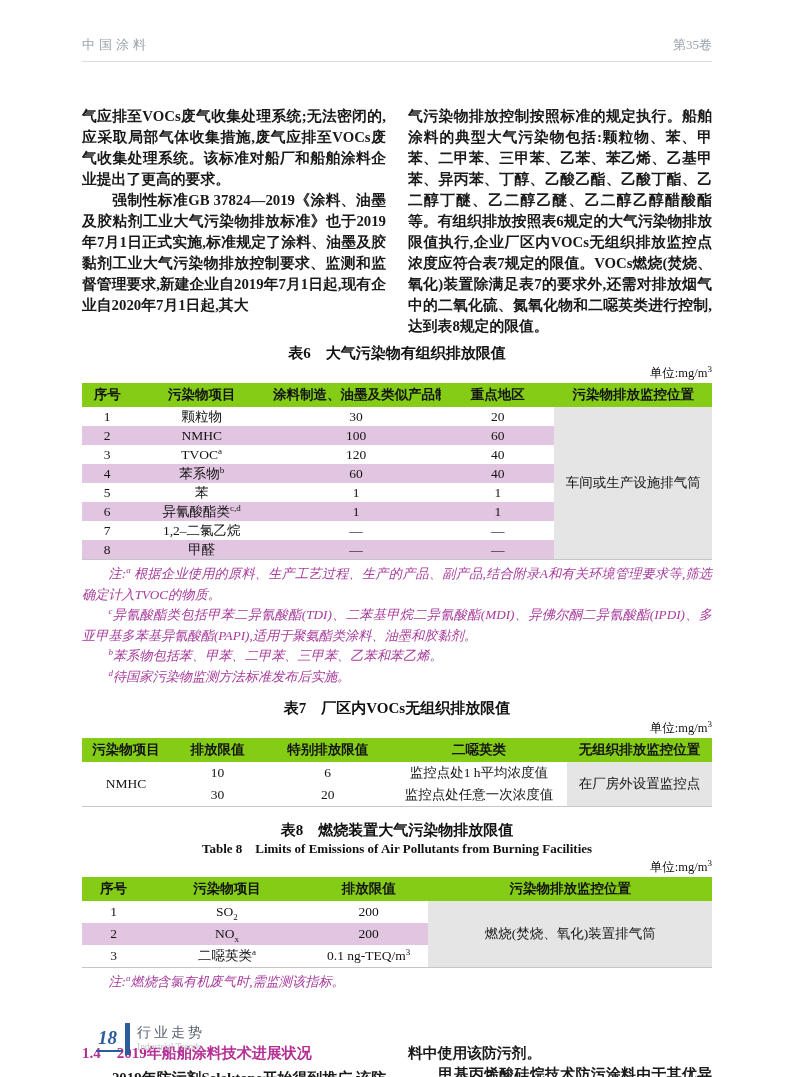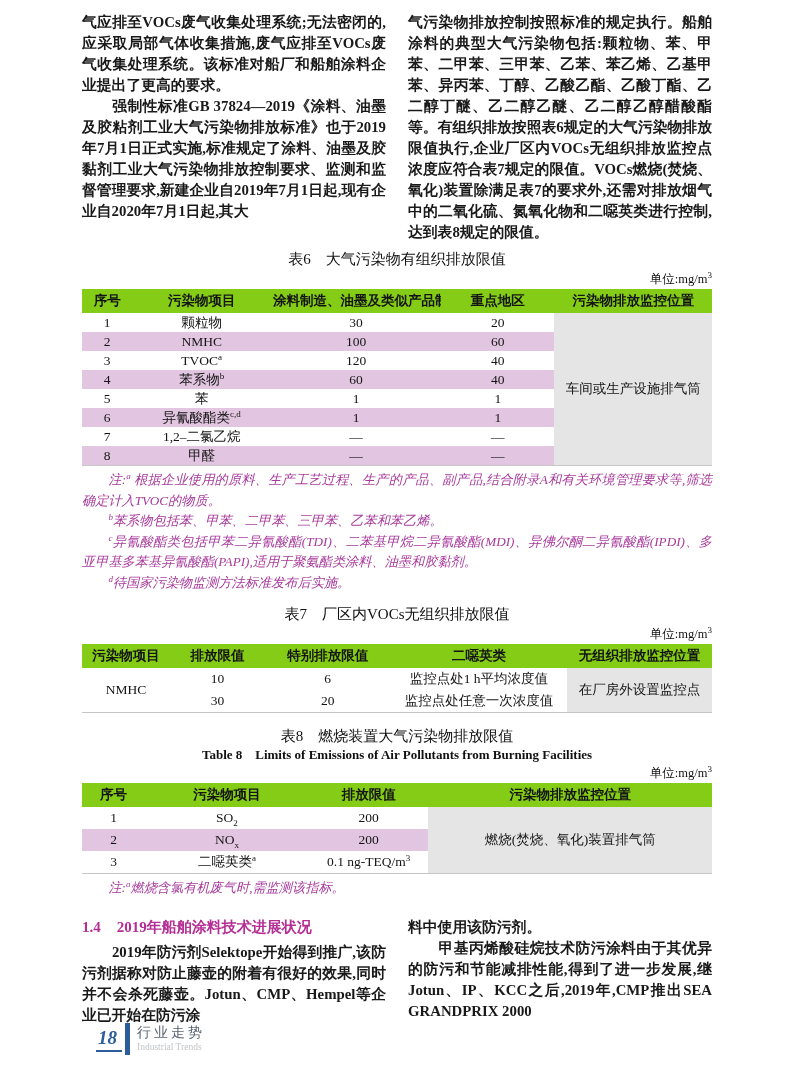--- a/index.html
+++ b/index.html
@@ -17,33 +17,33 @@
   .runhead{
     display:flex;justify-content:space-between;align-items:flex-end;
     padding-top:36px;padding-bottom:7px;
     border-bottom:1px solid #d9dde0;
     color:#9aa2aa;font-size:13px;
   }
   .runhead .journal{letter-spacing:4px;}
 
   
   .cols{display:flex;gap:22px;}
-  .col{flex:1 1 0;min-width:0;}
+  .col{flex:1 1 0;min-width:0;margin-top:32px;}
   .bodytext p{
     margin:0;
     font-size:14.8px;line-height:21px;
     font-weight:600;
     text-align:justify;
     color:#191919;
   }
   .intro{margin-top:12px;}
 
   
   .tblock{margin-top:7px;}
-  .t-cn{ text-align:center;font-weight:normal;font-size:15px;line-height:19px;color:#111;}
+  .t-cn{ text-align:center;font-weight:bold;font-size:15px;line-height:19px;color:#111;}
   .t-en{ text-align:center;font-weight:bold;font-size:13px;line-height:17px;color:#111;}
   .unit{ text-align:right;font-size:12.5px;line-height:16px;margin-top:2px;color:#111;}
   table{
     width:100%;border-collapse:collapse;table-layout:fixed;
     font-size:13.5px;color:#141414;
     border-bottom:1px solid #c6c6c6;
     margin-top:2px;
   }
   th{
     background:#84cc16;
@@ -99,20 +99,24 @@
   .flabels{display:flex;flex-direction:column;justify-content:center;}
   .flabel-cn{font-size:14px;color:#5a6470;letter-spacing:3px;line-height:16px;}
   .flabel-en{font-size:9.5px;color:#c0c4c8;line-height:12px;}
 </style>
 </head>
 <body>
 
 <div class="page">
   <div class="content">
 
+    <div class="runhead">
+      <span class="journal">中国涂料</span>
+      <span class="volume">第35卷</span>
+    </div>
 
     <div class="cols intro bodytext">
       <div class="col">
         <p>气应排至VOCs废气收集处理系统;无法密闭的,应采取局部气体收集措施,废气应排至VOCs废气收集处理系统。该标准对船厂和船舶涂料企业提出了更高的要求。</p>
         <p>　　强制性标准GB 37824—2019《涂料、油墨及胶粘剂工业大气污染物排放标准》也于2019年7月1日正式实施,标准规定了涂料、油墨及胶黏剂工业大气污染物排放控制要求、监测和监督管理要求,新建企业自2019年7月1日起,现有企业自2020年7月1日起,其大</p>
       </div>
       <div class="col">
         <p>气污染物排放控制按照标准的规定执行。船舶涂料的典型大气污染物包括:颗粒物、苯、甲苯、二甲苯、三甲苯、乙苯、苯乙烯、乙基甲苯、异丙苯、丁醇、乙酸乙酯、乙酸丁酯、乙二醇丁醚、乙二醇乙醚、乙二醇乙醇醋酸酯等。有组织排放按照表6规定的大气污染物排放限值执行,企业厂区内VOCs无组织排放监控点浓度应符合表7规定的限值。VOCs燃烧(焚烧、氧化)装置除满足表7的要求外,还需对排放烟气中的二氧化硫、氮氧化物和二噁英类进行控制,达到表8规定的限值。</p>
       </div>
     </div>
@@ -185,22 +189,22 @@
             <td>8</td>
             <td><span>甲醛</span><sup></sup></td>
             <td>—</td>
             <td>—</td>
           </tr>
         </tbody>
       </table>
 
       <div class="notes">
         <p class="note"><span class="np">注:</span><sup>a</sup><span> 根据企业使用的原料、生产工艺过程、生产的产品、副产品,结合附录A和有关环境管理要求等,筛选确定计入TVOC的物质。</span></p>
+        <p class="note"><sup>c</sup><span>异氰酸酯类包括甲苯二异氰酸酯(TDI)、二苯基甲烷二异氰酸酯(MDI)、异佛尔酮二异氰酸酯(IPDI)、多亚甲基多苯基异氰酸酯(PAPI),适用于聚氨酯类涂料、油墨和胶黏剂。</span></p>
         <p class="note"><sup>b</sup><span>苯系物包括苯、甲苯、二甲苯、三甲苯、乙苯和苯乙烯。</span></p>
-        <p class="note"><sup>c</sup><span>异氰酸酯类包括甲苯二异氰酸酯(TDI)、二苯基甲烷二异氰酸酯(MDI)、异佛尔酮二异氰酸酯(IPDI)、多亚甲基多苯基异氰酸酯(PAPI),适用于聚氨酯类涂料、油墨和胶黏剂。</span></p>
         <p class="note"><sup>d</sup><span>待国家污染物监测方法标准发布后实施。</span></p>
       </div>
     </div>
 
     <div class="tblock" style="margin-top:12px;">
       <div class="t-cn">表7　厂区内VOCs无组织排放限值</div>
       <div class="unit"><span>单位:mg/m</span><sup>3</sup></div>
       <table class="t7">
         <colgroup>
             <col style="width:14%">

